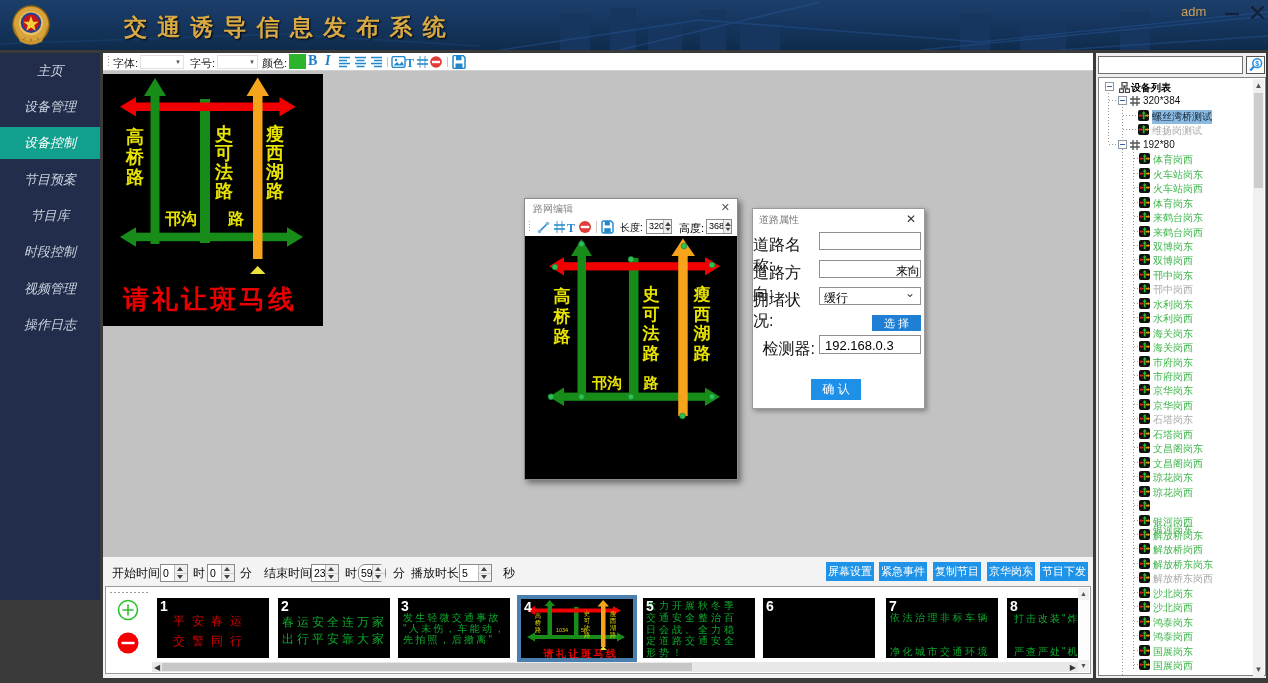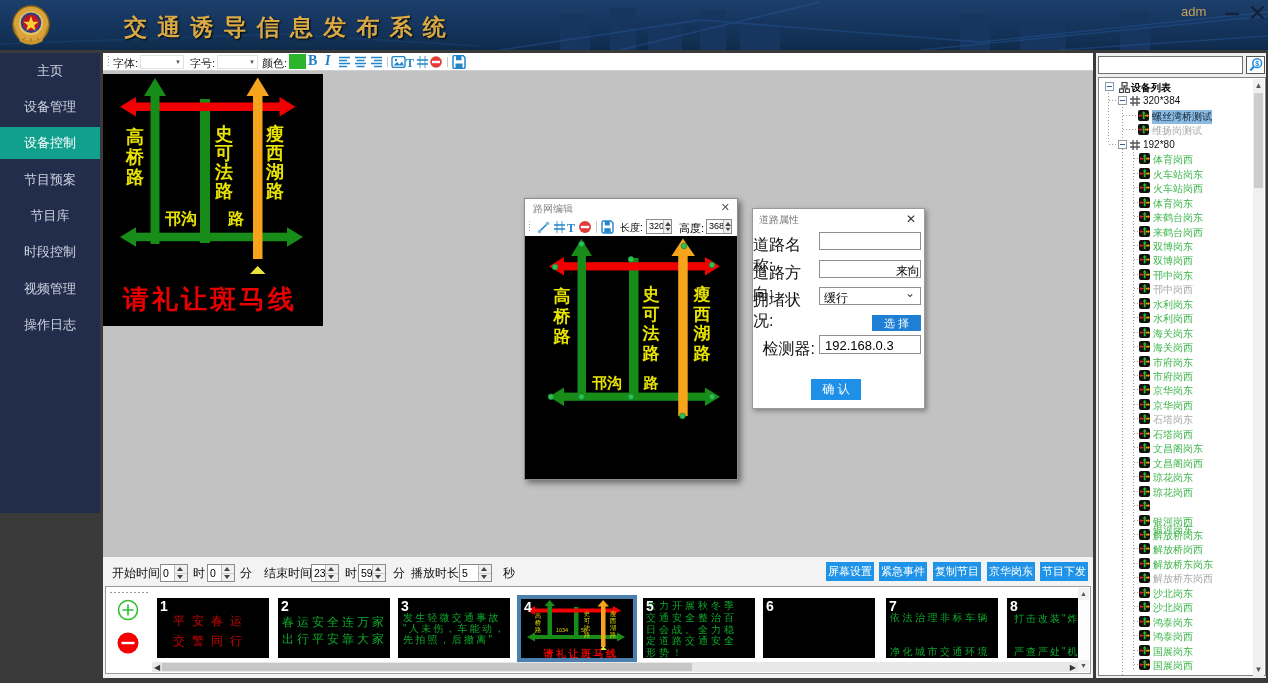--- a/index.html
+++ b/index.html
@@ -8,21 +8,21 @@
 .abs { position:absolute; }
 
 
 #topbar { left:0; top:0; width:1268px; height:50px; background:#14325a; overflow:hidden; }
 #topbar .streaks { position:absolute; left:0; top:0; width:100%; height:100%; }
 #title { position:absolute; left:124px; top:12px; color:#d8a944; font-size:23px; font-weight:bold; letter-spacing:10.2px; text-shadow:1px 1px 2px #000; }
 #adm { position:absolute; left:1181px; top:4px; color:#c9a05a; font-size:13px; }
 #badge { position:absolute; left:10px; top:4px; }
 
 
-#sidebar { left:0; top:53px; width:100px; height:460px; background:#222d4c; }
+#sidebar { left:0; top:53px; width:100px; height:547px; background:#222d4c;font-style:italic; }
 .menuitem { position:absolute; left:0; width:100px; height:32px; line-height:32px; text-align:center; color:#cdd4e0; font-size:13px; }
 .menuitem.active { background:#12a08e; color:#fff; }
 #toolbar { left:103px; top:53px; width:990px; height:18px; background:#fff; border-bottom:1px solid #d0d0d0; }
 #canvasarea { left:103px; top:71px; width:990px; height:486px; background:#c2c2c2; }
 #controlbar { left:103px; top:557px; width:990px; height:29px; background:#f3f3f3; }
 #thumbspanel { left:105px; top:586px; width:986px; height:88px; background:#fff; border:1px solid #9a9a9a; }
 
 
 .tb-label { position:absolute; top:3px; font-size:11px; color:#222; }
 .tb-combo { position:absolute; top:2px; height:14px; background:#fff; border:1px solid #e0e0e0; }
@@ -231,21 +231,21 @@
   <span class="cb-label" style="left:137px;">分</span>
   <span class="cb-label" style="left:161px;">结束时间:</span>
   <div class="spin" style="left:208px;top:7px;width:28px;height:18px;">
       <span class="v">23</span>
       <span class="btns">
         <i class="u"></i>
         <i class="d"></i>
       </span>
     </div>
   <span class="cb-label" style="left:242px;">时</span>
-  <div class="spin" style="left:255px;top:7px;width:28px;height:18px;">
+  <div class="spin" style="left:255px;top:7px;width:28px;height:18px;border-radius:7px;">
       <span class="v">59</span>
       <span class="btns">
         <i class="u"></i>
         <i class="d"></i>
       </span>
     </div>
   <span class="cb-label" style="left:290px;">分</span>
   <span class="cb-label" style="left:308px;">播放时长:</span>
   <div class="spin" style="left:356px;top:7px;width:33px;height:18px;">
       <span class="v">5</span>

